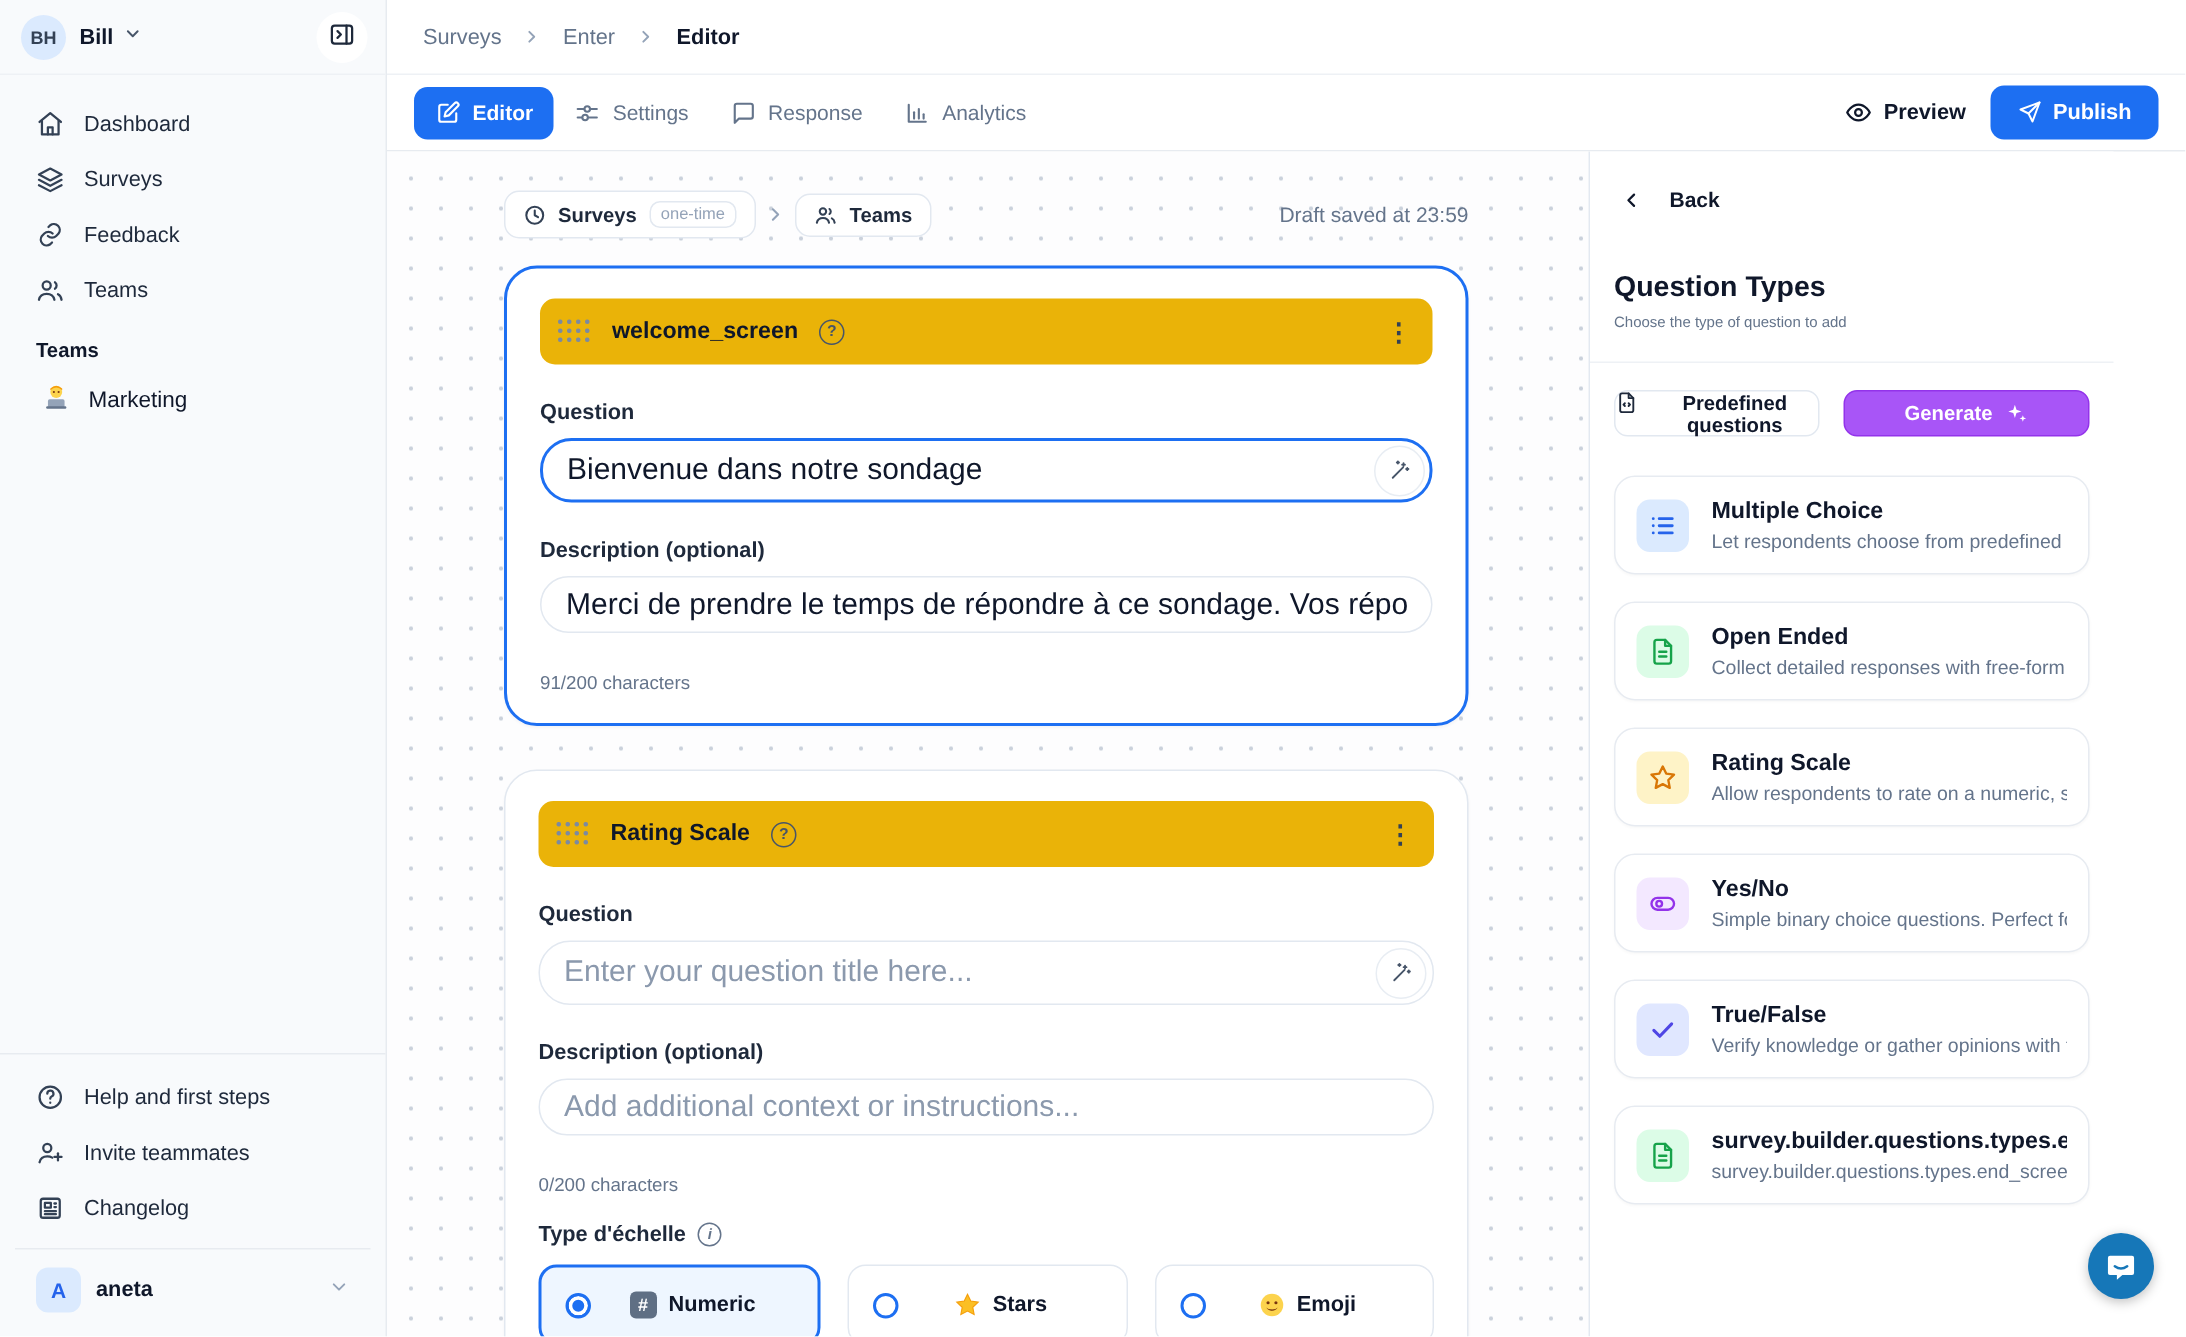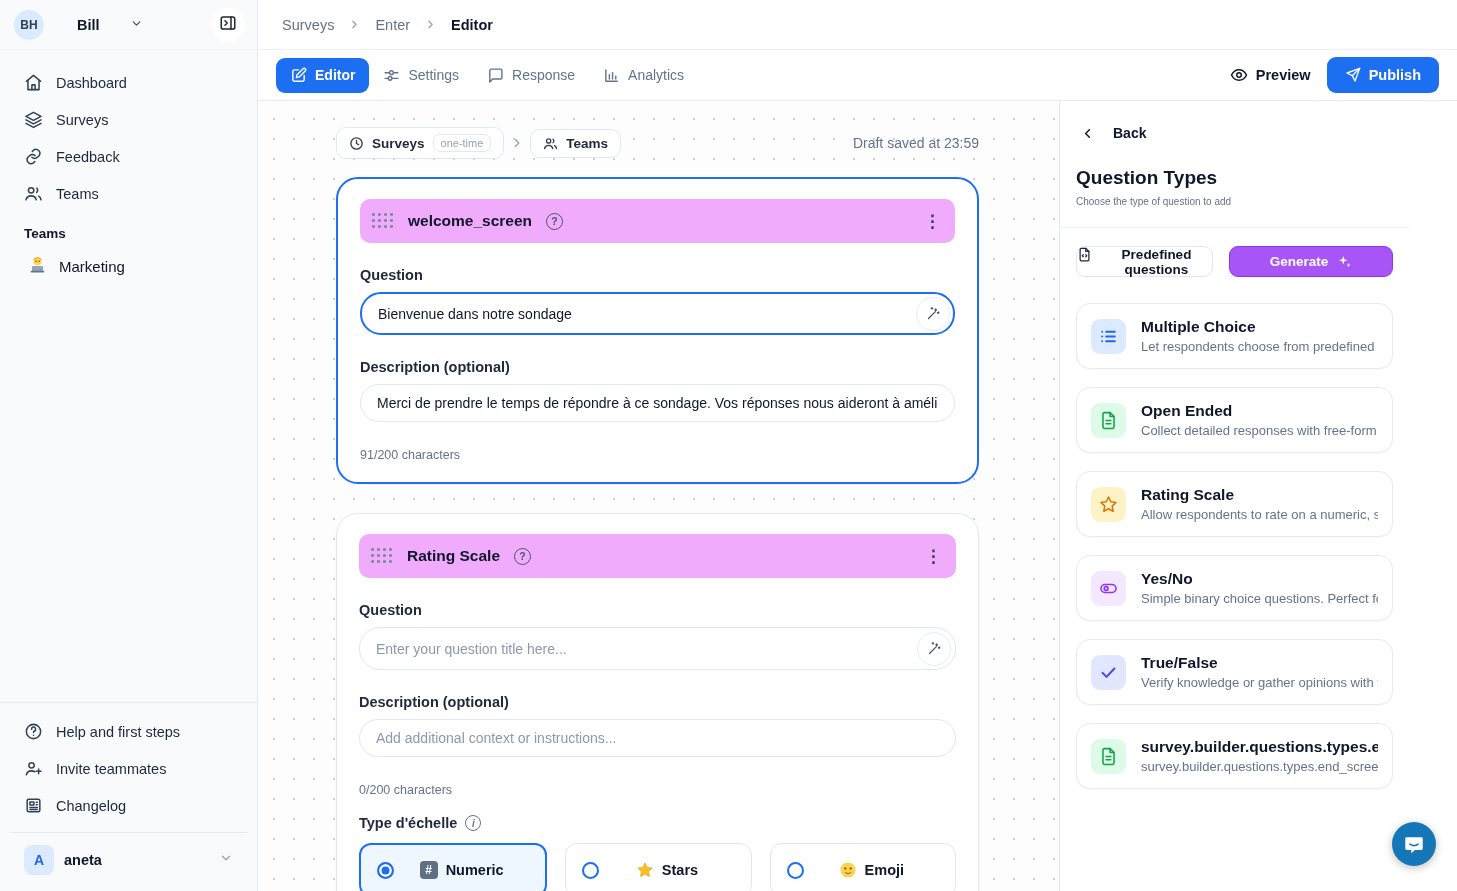--- a/index.html
+++ b/index.html
@@ -1,21 +1,21 @@
 <!DOCTYPE html>
 <html><head>
 <meta charset="utf-8">
 <style>
   * { margin:0; padding:0; box-sizing:border-box; }
   html,body { width:1457px; height:891px; overflow:hidden; font-family:"Liberation Sans", sans-serif; background:#fff; color:#0f172a; }
   .app { position:relative; width:1457px; height:891px; }
 
   
   .sidebar { position:absolute; left:0; top:0; width:258px; height:891px; background:#f8fafc; border-right:1px solid #e7ebf0; display:flex; flex-direction:column; }
-  .sb-header { height:50px; display:flex; align-items:center; padding:0 12px 0 14px; border-bottom:1px solid #eef1f5;gap:24px; }
+  .sb-header { height:50px; display:flex; align-items:center; padding:0 12px 0 14px; border-bottom:1px solid #eef1f5; }
   .ws-avatar { width:30px; height:30px; border-radius:50%; background:#dbeafe; color:#334155; font-size:12px; font-weight:bold; display:flex; align-items:center; justify-content:center; }
   .ws-name { font-weight:bold; font-size:14.5px; margin-left:9px; }
   .sb-header .chev { margin-left:6px; color:#475569; }
   .sb-toggle { margin-left:auto; width:34px; height:34px; border-radius:50%; background:#fff; border:none; display:flex; align-items:center; justify-content:center; cursor:pointer; color:#1e293b; }
   .sb-nav { padding:14px 10px 0 10px; }
   .sb-item { display:flex; align-items:center; gap:13px; padding:9px 14px; font-size:14.5px; color:#1e293b; border-radius:8px; cursor:pointer; }
   .sb-item .ic { width:19px; height:19px; color:#334155; flex:0 0 auto; display:flex; }
   .sb-section { font-size:13.5px; font-weight:bold; color:#0f172a; padding:14px 14px 6px 14px; }
   .sb-team { display:flex; align-items:center; gap:12px; padding:8px 14px 8px 18px; font-size:15px; cursor:pointer; }
   .sb-footer { margin-top:auto; border-top:1px solid #e7ebf0; padding:10px 10px 0 10px; }
@@ -43,48 +43,48 @@
             background-image:radial-gradient(circle, #cbd2dc 1.3px, transparent 1.5px); background-size:20px 20px; background-position:6px 8px; }
   .canvas-top { position:absolute; left:78px; top:26px; width:643px; display:flex; align-items:center; }
   .pill { display:flex; align-items:center; gap:8px; background:#fff; border:1px solid #e2e8f0; border-radius:10px; padding:6px 12px; font-size:13.5px; font-weight:bold; color:#1e293b; cursor:pointer; }
   .pill .ic { width:15px; height:15px; display:flex; color:#334155; }
   .badge-onetime { font-size:11px; font-weight:normal; color:#94a3b8; border:1px solid #e2e8f0; border-radius:7px; padding:2px 7px; background:#fff; }
   .pill-sep { color:#94a3b8; margin:0 6px; display:flex; }
   .draft-status { margin-left:auto; font-size:14px; color:#64748b; }
 
   .qcard { position:absolute; left:78px; width:643px; background:#fff; border:1px solid #e2e8f0; border-radius:22px; padding:20px 22px; box-shadow:0 1px 2px rgba(15,23,42,.04); }
   .qcard.selected { border:2px solid #1d6ff2; }
-  .qcard-head { background:#f0abfc; border-radius:10px; height:44px; display:flex; align-items:center; padding:0 14px 0 12px; gap:14px; }
+  .qcard-head { background:#eab308; border-radius:10px; height:44px; display:flex; align-items:center; padding:0 14px 0 12px; gap:14px; }
   .grip { display:grid; grid-template-columns:repeat(4,4px); grid-template-rows:repeat(3,4px); gap:2px; cursor:grab; }
   .grip i { width:2.6px; height:2.6px; background:#7c8aa0; border-radius:50%; }
   .qcard-title { font-size:15.5px; font-weight:bold; color:#0f172a; }
   .circle-q { width:17px; height:17px; border:1.4px solid #475569; border-radius:50%; color:#475569; font-size:10.5px; font-weight:bold; display:flex; align-items:center; justify-content:center; }
   .kebab { margin-left:auto; color:#334155; font-size:17px; font-weight:bold; cursor:pointer; letter-spacing:0; line-height:1; }
   .field-label { font-size:14.5px; font-weight:bold; color:#1e293b; margin-top:24px; display:flex; align-items:center; gap:8px; }
   .input-wrap { position:relative; margin-top:9px; }
-  .txt-input { width:100%; height:43px; border:1px solid #e2e8f0; border-radius:21px; padding:0 52px 0 16px; font-size:14px; color:#0f172a; font-family:"Liberation Sans", sans-serif; background:#fff; outline:none; }
+  .txt-input { width:100%; height:43px; border:1px solid #e2e8f0; border-radius:21px; padding:0 52px 0 16px; font-size:20px; color:#0f172a; font-family:"Liberation Sans", sans-serif; background:#fff; outline:none; }
   .txt-input.focused { border:2px solid #1d6ff2; }
   .txt-input::placeholder { color:#8b99ad; }
   .txt-input.slim { height:38px; padding-right:16px; }
   .wand-btn { position:absolute; right:5px; top:50%; transform:translateY(-50%); width:34px; height:34px; border-radius:50%; background:#fff; border:1px solid #e8edf3; display:flex; align-items:center; justify-content:center; cursor:pointer; color:#475569; }
   .char-count { font-size:12.5px; color:#64748b; margin-top:26px; }
   .info-ic { width:16px; height:16px; border:1.3px solid #64748b; border-radius:50%; color:#64748b; font-size:10px; font-style:italic; font-weight:bold; display:flex; align-items:center; justify-content:center; }
   .scale-row { display:flex; gap:18px; margin-top:12px; }
   .scale-opt { flex:1; height:54px; border:1px solid #e2e8f0; border-radius:12px; background:#fff; display:flex; align-items:center; padding:0 16px; cursor:pointer; }
   .scale-opt.selected { border:2px solid #1d6ff2; background:#eef6ff; }
   .radio { width:17px; height:17px; border:2px solid #1d6ff2; border-radius:50%; background:#fff; flex:0 0 auto; }
   .radio.checked { border:2px solid #1d6ff2; box-shadow:inset 0 0 0 2.5px #fff; background:#1d6ff2; }
   .scale-opt .mid { flex:1; display:flex; align-items:center; justify-content:center; gap:8px; font-size:14.5px; font-weight:bold; color:#0f172a; }
   .keycap { width:18px; height:18px; background:#5f6f84; border-radius:4px; color:#fff; font-size:12px; font-weight:bold; display:flex; align-items:center; justify-content:center; }
 
   
   .panel { position:absolute; left:1059px; top:101px; width:350px; height:790px; background:#fff; border-left:1px solid #e3e9f1; padding:0 16px; }
   .back-row { display:flex; align-items:center; gap:18px; padding:24px 2px 0 4px; font-size:14px; font-weight:bold; color:#0f172a; cursor:pointer; }
   .back-row .ic { display:flex; color:#0f172a; }
-  .panel-title { font-size:19px; font-weight:bold; margin-top:26px; }
+  .panel-title { font-size:19px; font-weight:bold; margin-top:40px; }
   .panel-sub { font-size:10px; color:#64748b; margin-top:7px; }
   .panel-div { height:1px; background:#eef1f5; margin:20px -16px 0 -16px; }
   .panel-btns { display:flex; gap:16px; margin-top:18px; }
   .predef-btn { flex:1; display:flex; justify-content:center; gap:9px; height:31px; background:#fff; border:1px solid #e2e8f0; border-radius:9px; font-size:13.5px; font-weight:bold; color:#0f172a; cursor:pointer; }
   .predef-btn .ic { display:flex; color:#1e293b; }
   .gen-btn { flex:0 0 164px; display:flex; align-items:center; justify-content:center; gap:9px; height:31px; background:#a855f7; border:1px solid #9333ea; border-radius:9px; font-size:13.5px; font-weight:bold; color:#fff; cursor:pointer; }
   .type-list { margin-top:26px; display:flex; flex-direction:column; gap:18px; }
   .type-card { display:flex; align-items:center; gap:15px; border:1px solid #e7ebf1; border-radius:14px; padding:14px 14px; background:#fff; box-shadow:0 1px 2px rgba(15,23,42,.03); cursor:pointer; }
   .type-ic { width:35px; height:35px; border-radius:9px; display:flex; align-items:center; justify-content:center; flex:0 0 auto; }
   .type-ic svg { width:19px; height:19px; }

